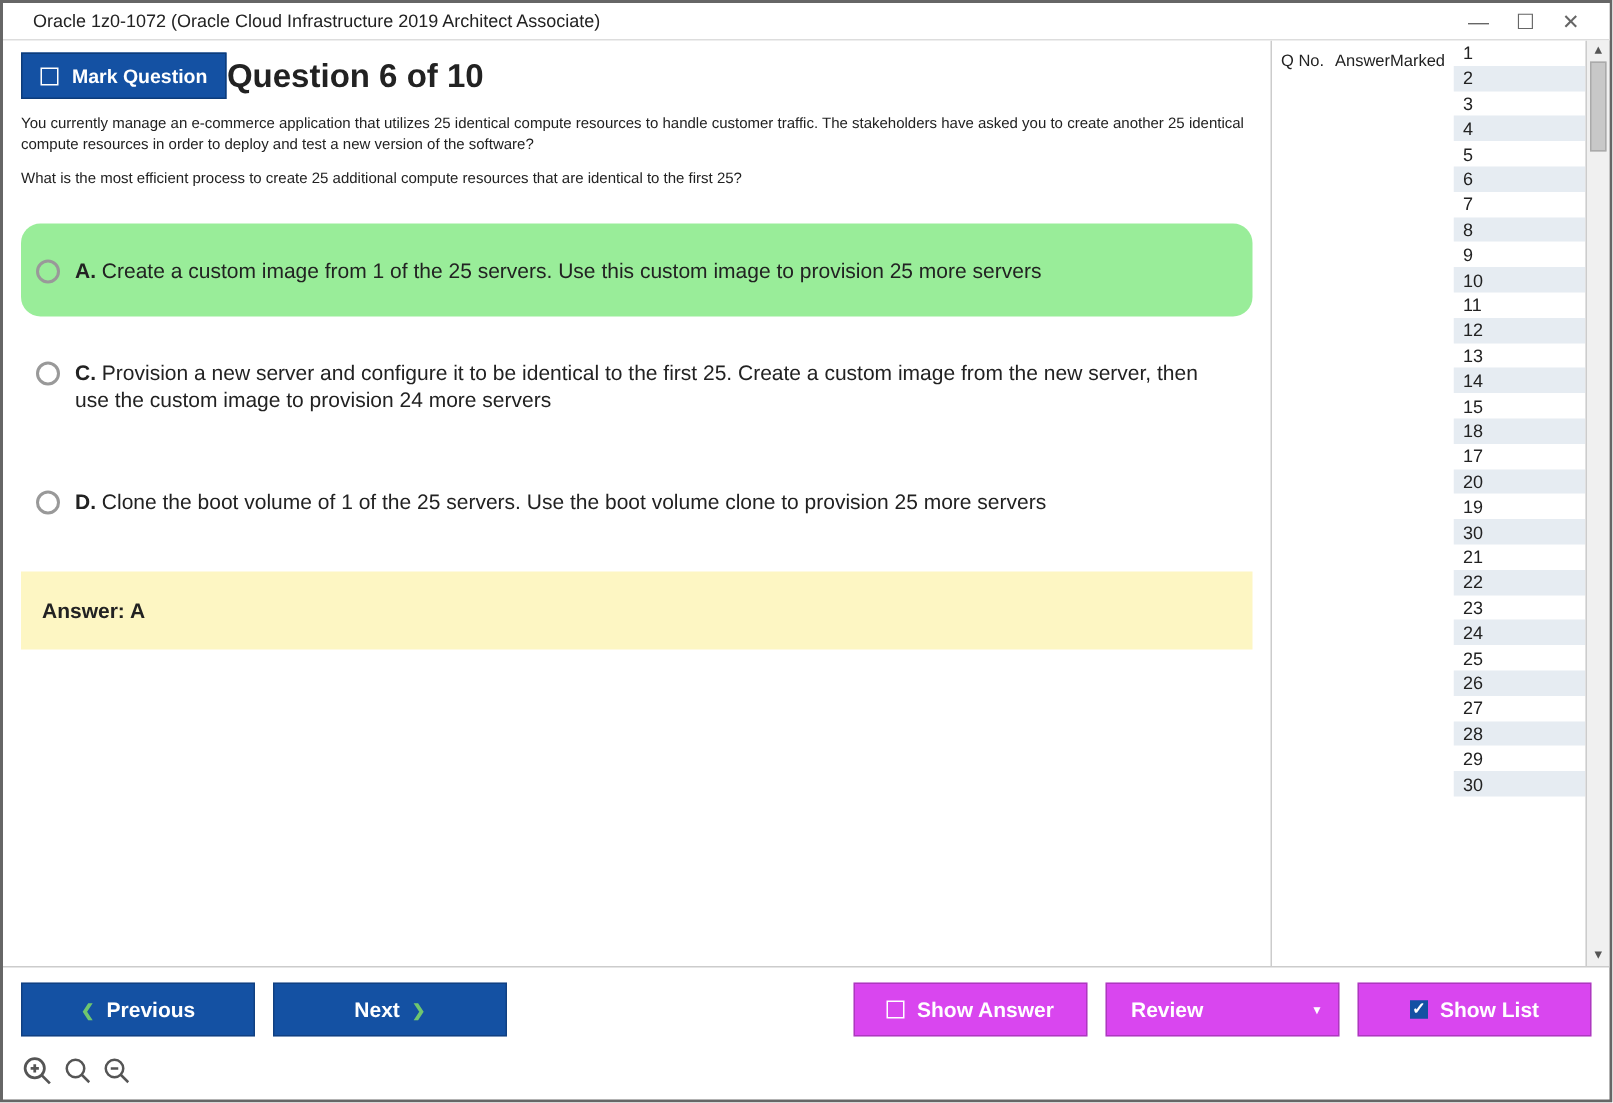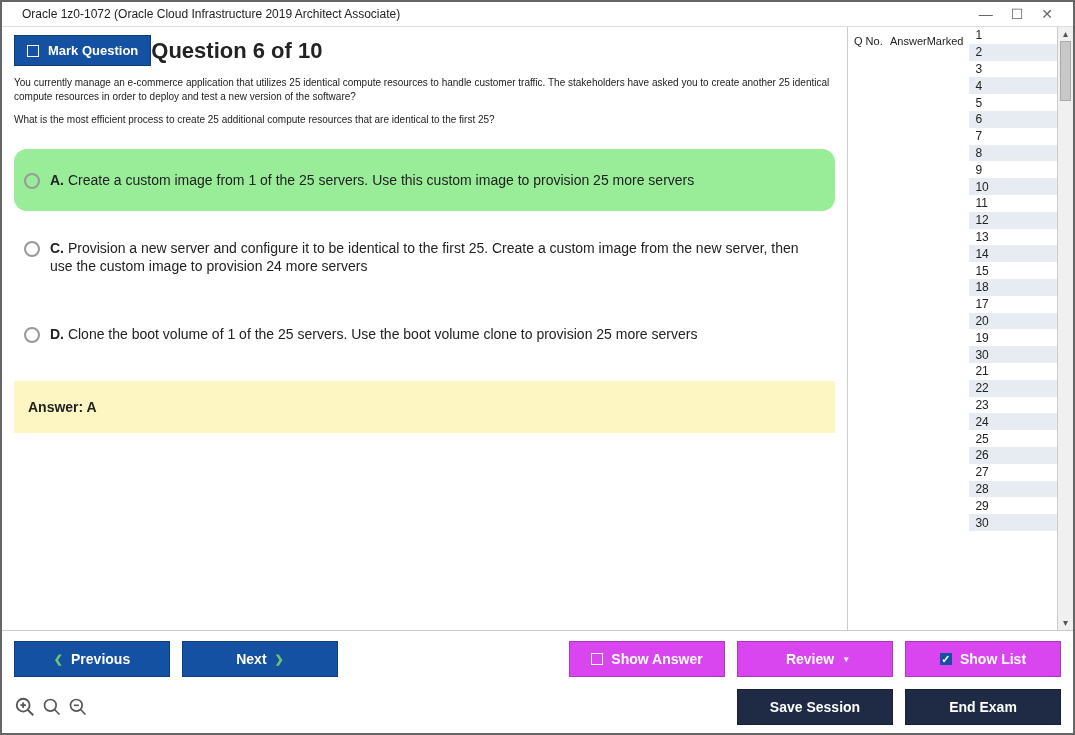--- a/index.html
+++ b/index.html
@@ -428,21 +428,21 @@
       </button>
       <button class="btn blue wide">
         <span>Next</span>
         <span class="chev" style="color:#6fc66f">❯</span>
       </button>
       <div class="spacer"></div>
       <button class="btn orange wide">
         <span class="checkbox-box"></span>
         <span>Show Answer</span>
       </button>
-      <button class="btn orange wide" style="justify-content:center;padding-right:10px">
+      <button class="btn orange wide" style="justify-content:space-between;padding-right:10px">
         <span>Review</span>
         <span class="chev" style="font-size:8px">▼</span>
       </button>
       <button class="btn orange wide">
         <span class="checkbox-box checked" style="background:#1451a3;border-color:#1451a3"></span>
         <span>Show List</span>
       </button>
     </div>
     <div class="zoom-row">
       <span class="zoom-ico">
@@ -459,24 +459,16 @@
             <line x1="15" y1="15" x2="21" y2="21"></line>
           </svg>
       </span>
       <span class="zoom-ico">
         <svg width="20" height="20" viewBox="0 0 24 24" fill="none" stroke="#555" stroke-width="2">
             <circle cx="10" cy="10" r="7"></circle>
             <line x1="15" y1="15" x2="21" y2="21"></line>
             <line x1="7" y1="10" x2="13" y2="10"></line>
           </svg>
       </span>
-      <div class="right-btns">
-        <button class="btn navy wide">
-          <span>Save Session</span>
-        </button>
-        <button class="btn navy wide">
-          <span>End Exam</span>
-        </button>
-      </div>
     </div>
   </div>
 
 </div>
 
 </body></html>

